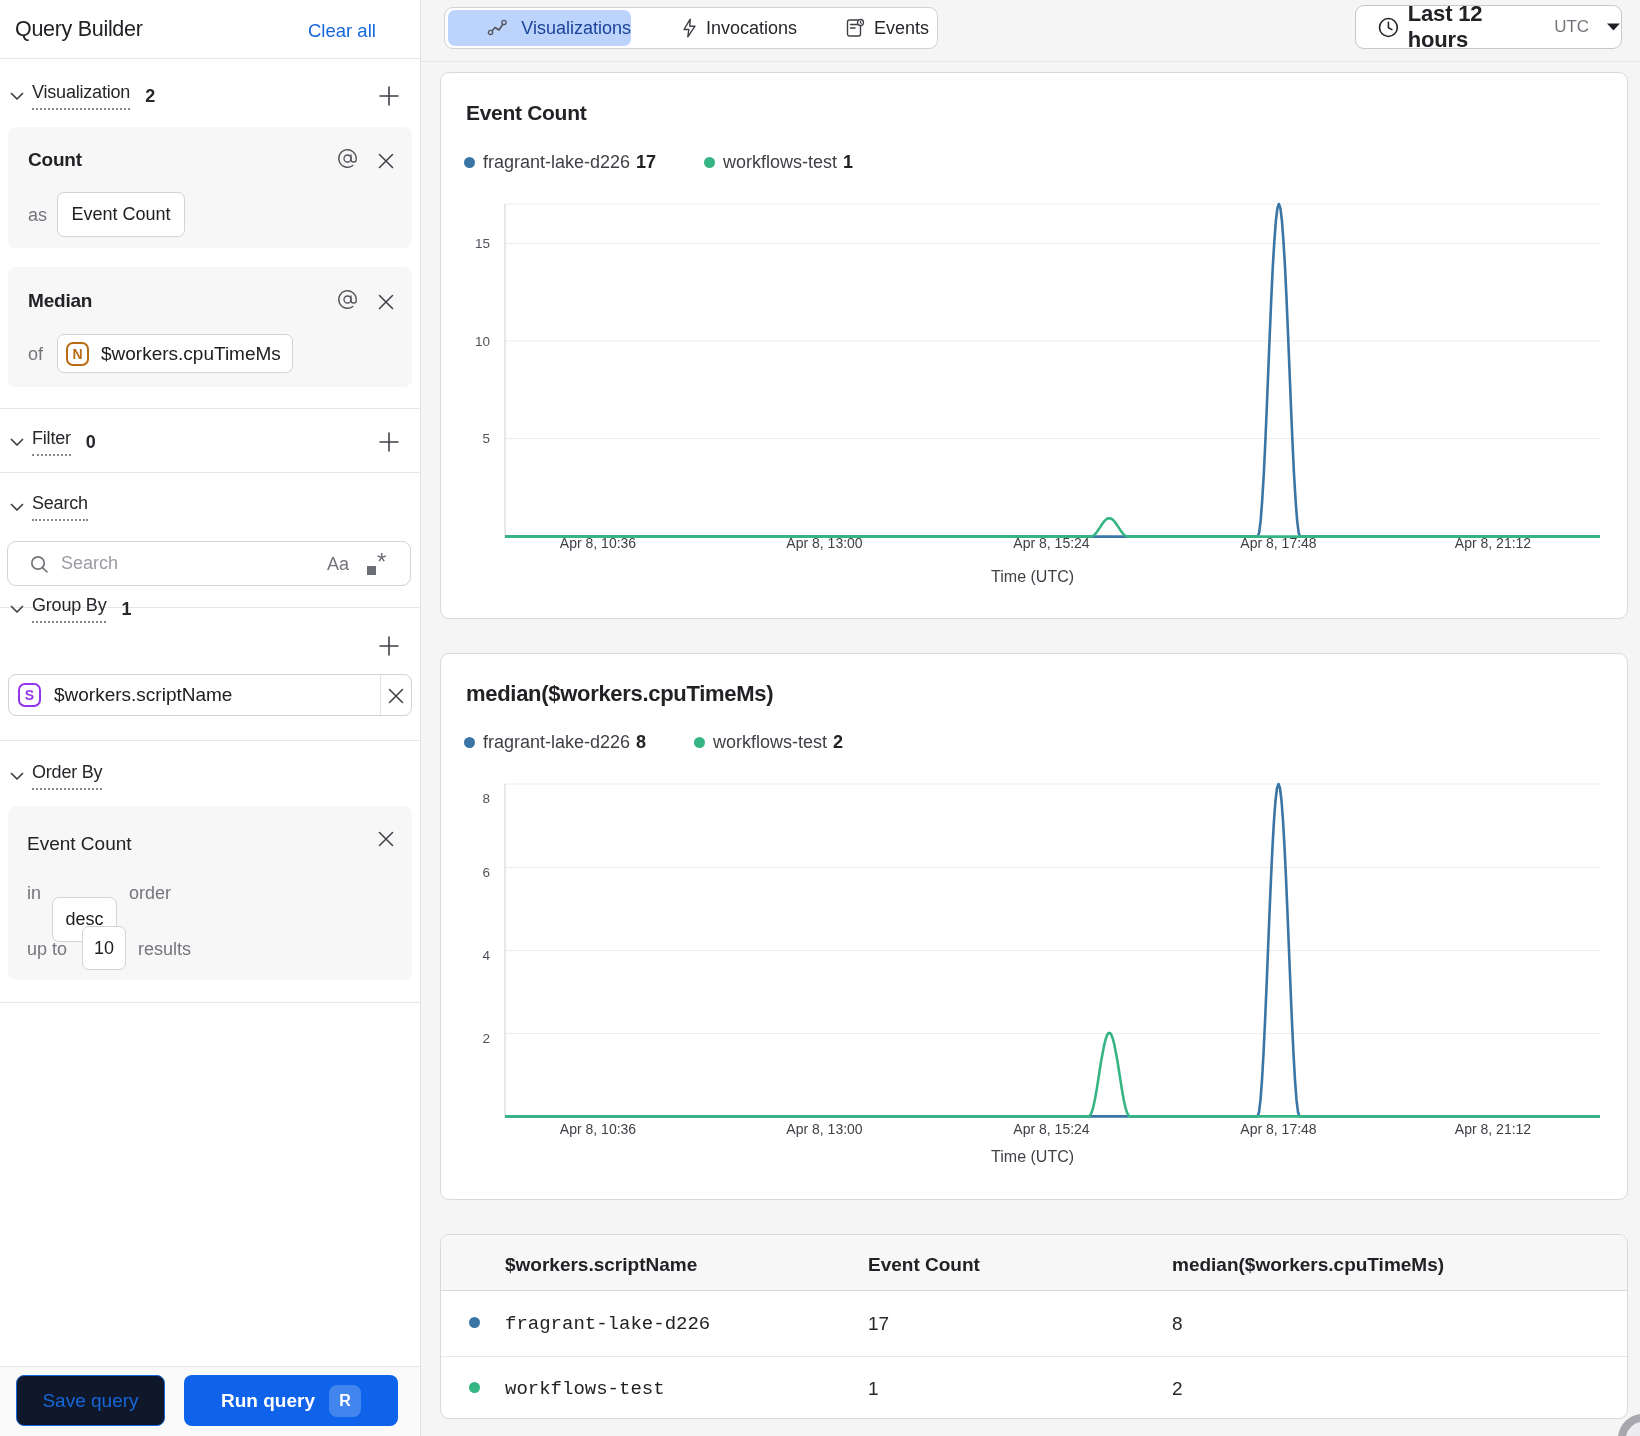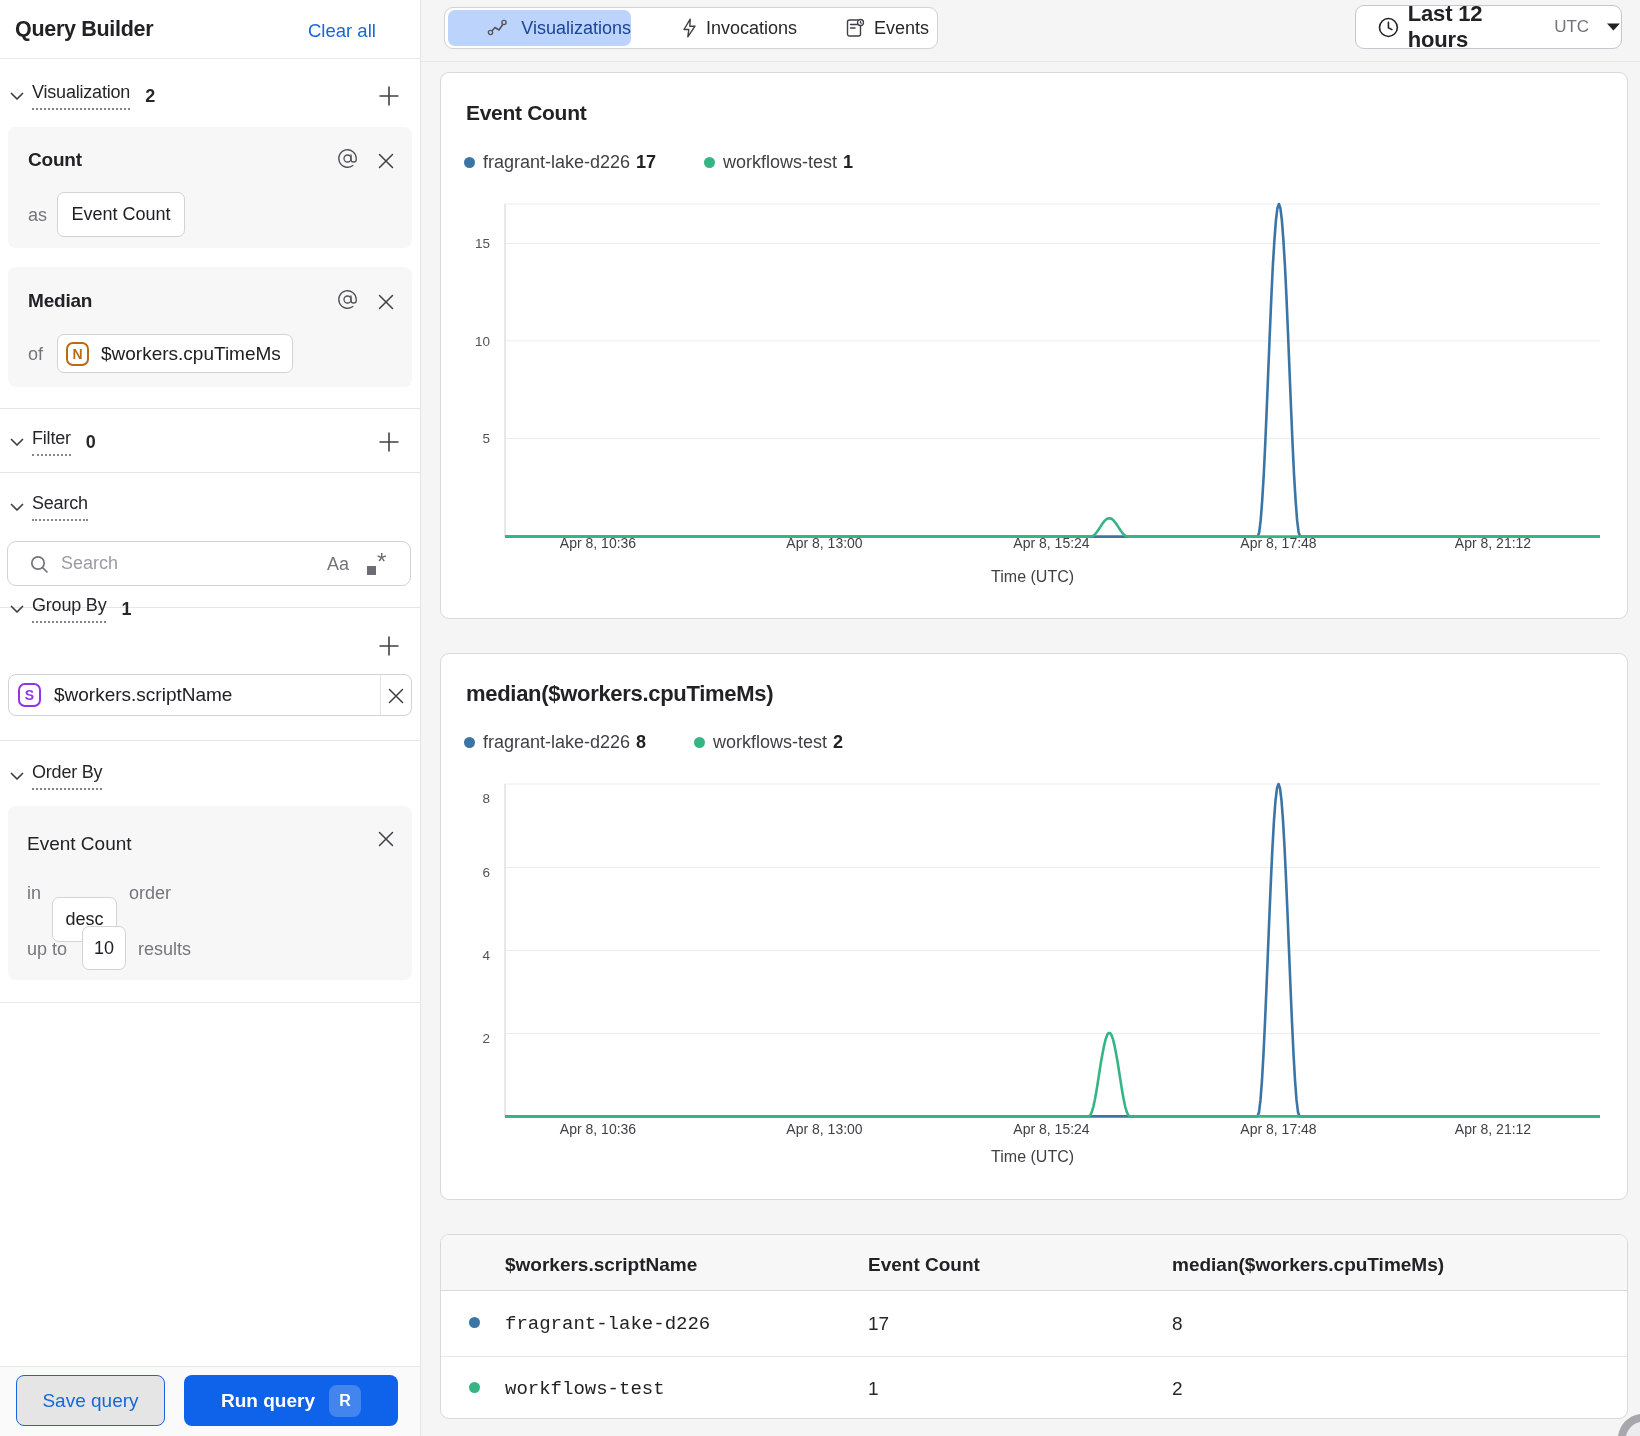--- a/index.html
+++ b/index.html
@@ -28,21 +28,21 @@
 .legend { position:absolute; display:flex; align-items:center; font-size:18px; color:#3f3f46; }
 .ldot { width:11px; height:11px; border-radius:50%; margin-right:8px; flex:none; }
 .lval { font-weight:bold; color:#222226; margin-left:6px; }
 .tab { position:absolute; display:flex; align-items:center; justify-content:flex-end; font-size:18px; color:#27272c; }
 .thead { font-size:19px; font-weight:bold; color:#222226; position:absolute; }
 .mono { font-family:"Liberation Mono", monospace; }
 </style>
 </head>
 <body>
 <div id="sb">
-  <div class="abs" style="left:15px; top:17px; font-size:21.5px; font-weight:bold; letter-spacing:-0.3px; color:#222226;">Query Builder</div>
+  <div class="abs" style="left:15px; top:17px; font-size:21.5px; font-weight:normal; letter-spacing:-0.3px; color:#222226;">Query Builder</div>
   <div class="abs" style="left:308px; top:20px; font-size:18.5px; color:#1667d9;">Clear all</div>
   <div class="hr" style="top:58px;"></div>
 
   <div class="sechead" style="left:0; top:84px; width:420px;">
     <svg class="chev" viewBox="0 0 14 9">
         <path d="M1.5,1.5 L7,7 L12.5,1.5" stroke="#3f3f46" stroke-width="1.7" fill="none" stroke-linecap="round" stroke-linejoin="round"></path>
       </svg>
     <span class="sectitle">Visualization</span>
       <span class="seccount">2</span>
   </div>
@@ -148,21 +148,21 @@
     <div class="wbox" style="left:44px; top:64px; width:65px; height:45px;margin-top:27px;">desc</div>
     <div class="lbl" style="left:121px; top:77px;">order</div>
     <div class="lbl" style="left:19px; top:133px;">up to</div>
     <div class="wbox" style="left:74px; top:120px; width:44px; height:44px;">10</div>
     <div class="lbl" style="left:130px; top:133px;">results</div>
   </div>
 
   <div class="hr" style="top:1002px;"></div>
   <div class="hr" style="top:1366px;"></div>
   <div class="abs" style="left:0; top:1367px; width:420px; height:69px; background:#fafafa;"></div>
-  <div class="abs" style="left:16px; top:1375px; width:149px; height:51px; background:#e5e5e5; border:1px solid #1667d9; border-radius:8px; display:flex; align-items:center; justify-content:center; font-size:19px; color:#1667d9;">Save query</div>
+  <div class="abs" style="left:16px; top:1375px; width:149px; height:51px; background:#0f172a; border:1px solid #1667d9; border-radius:8px; display:flex; align-items:center; justify-content:center; font-size:19px; color:#1667d9;">Save query</div>
   <div class="abs" style="left:184px; top:1375px; width:214px; height:51px; background:#0f63ea; border-radius:8px; display:flex; align-items:center; justify-content:center; font-size:19px; font-weight:bold; color:#fff;">Run query<span style="display:inline-flex; align-items:center; justify-content:center; margin-left:14px; width:32px; height:32px; border-radius:8px; background:rgba(255,255,255,0.22); font-size:16px; font-weight:bold;">R</span></div>
 </div>
 
 <div id="mn">
 
   <div class="abs" style="left:23px; top:7px; width:494px; height:42px; background:#fff; border:1px solid #d2d2d7; border-radius:9px;"></div>
   <div class="tab" style="left:27px; top:10px; width:183px; height:36px; background:#bcd4fb; border-radius:7px; color:#1b4397;">
     <svg width="21" height="21" viewBox="0 0 21 21" style="margin-right:13px;">
         <path d="M3.5,14.5 L8,9.5 L12,12 L17,4.5" stroke="#55555e" stroke-width="1.6" fill="none" stroke-linecap="round" stroke-linejoin="round"></path>
         <circle cx="3.5" cy="14.5" r="2.1" fill="#bcd4fb" stroke="#55555e" stroke-width="1.4"></circle>

